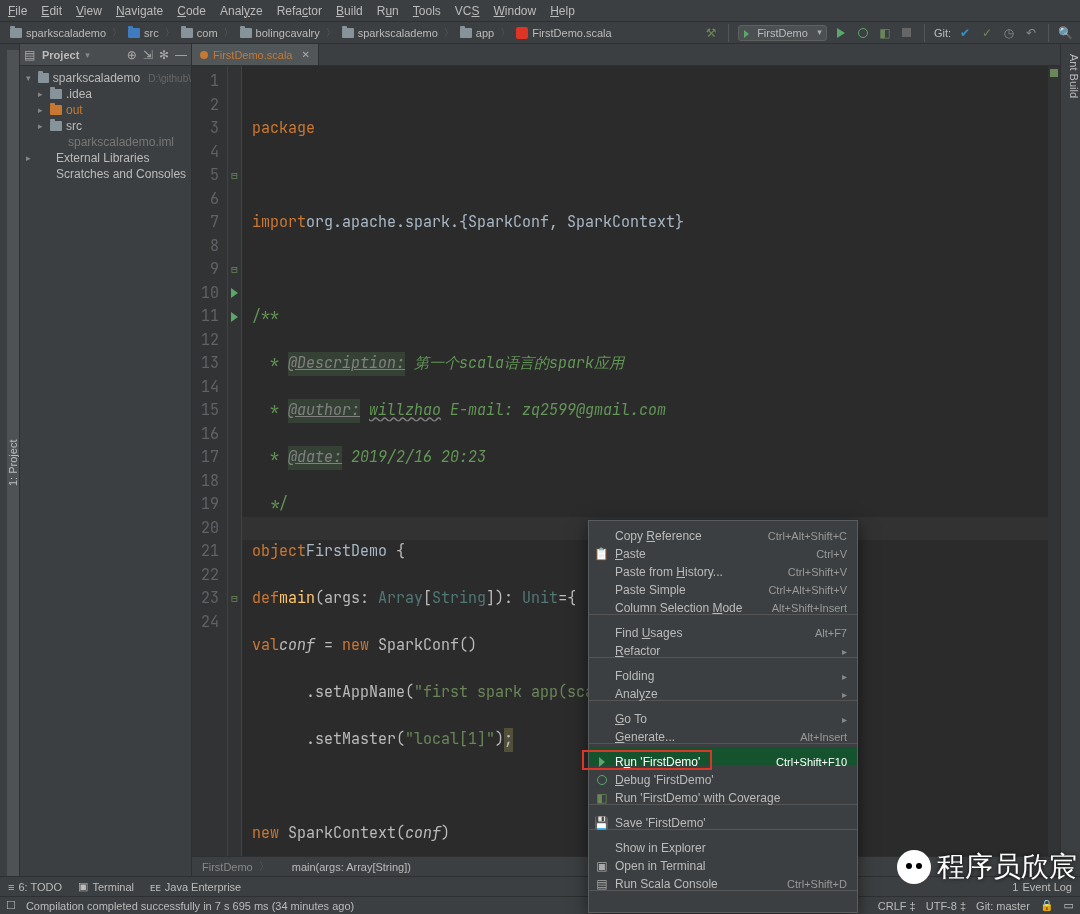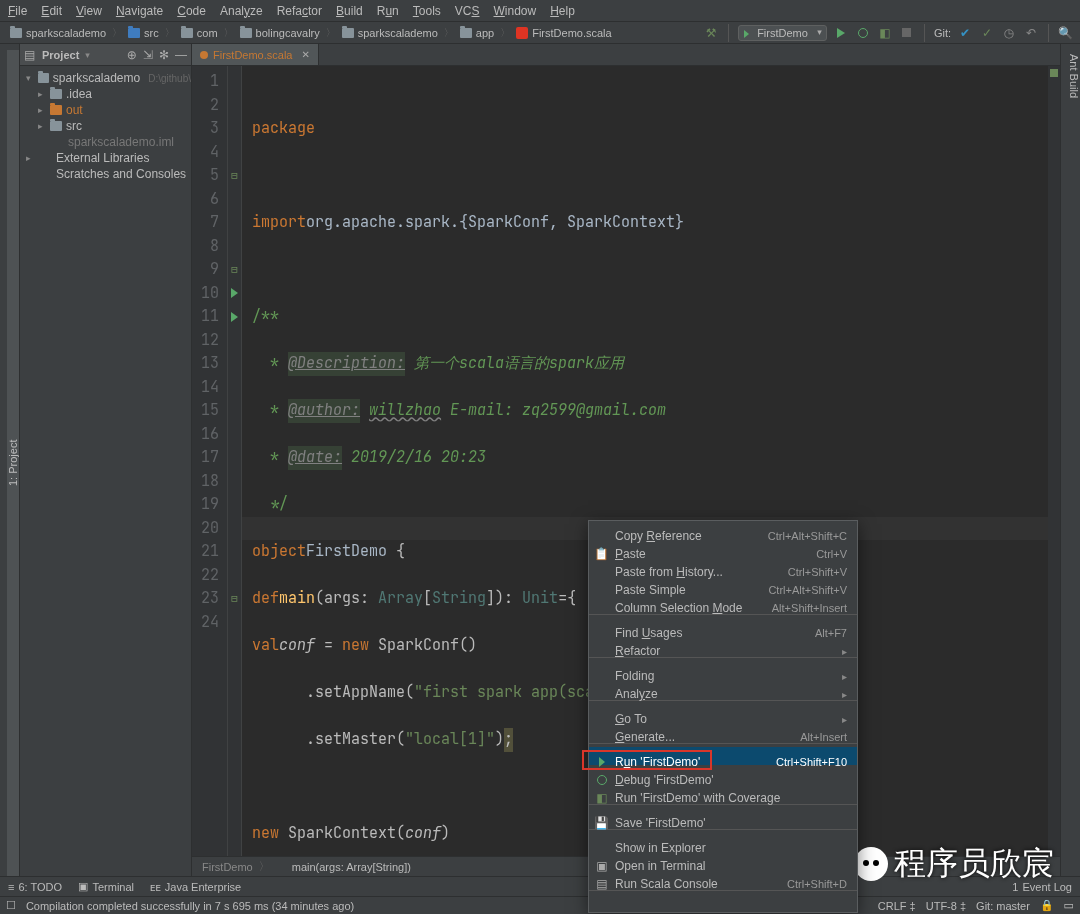--- a/index.html
+++ b/index.html
@@ -213,35 +213,35 @@
 }
 .context-menu .mi{
   display:flex; align-items:center;
   padding:14px 10px 2px 26px;
   position:relative;
   height:18px;
 }
 .context-menu .mi .shortcut{ margin-left:auto; color:#999; font-size:11px;}
 .context-menu .mi .sub-arrow{ margin-left:auto; color:#888; font-size:10px;}
 .context-menu .msep{ height:1px; background:#555; margin:3px 0;}
-.context-menu .mi.selected{ background:#0c4a6e; color:#fff;}
+.context-menu .mi.selected{ background:#14532d; color:#fff;}
 .context-menu .mi.selected .shortcut{color:#fff;}
 .context-menu .mi .micon{position:absolute; left:6px; width:14px;height:14px;display:flex;align-items:center;justify-content:center;}
 .red-highlight{
   position:absolute;
   left:582px; top:750px;
   width:130px; height:20px;
   border:2px solid #d9362a;
   z-index:101;
   pointer-events:none;
 }
 .watermark{
   position:absolute;
-  right:26px; bottom:28px;
-  color:#fff; font-size:32px;
+  right:3px; bottom:28px;
+  color:#fff; font-size:28px;
   z-index:50;
   display:flex;align-items:center;gap:6px;
   text-shadow:0 0 4px #000;
 }
 .watermark .wicon{width:34px;height:34px;border-radius:50%;background:#fff;display:inline-block;position:relative;}
 .watermark .wicon::before,.watermark .wicon::after{content:'';position:absolute;border-radius:50%;}
 .watermark .wicon::before{width:6px;height:6px;background:#000;left:9px;top:13px;}
 .watermark .wicon::after{width:6px;height:6px;background:#000;right:9px;top:13px;}
 </style>
 </head>

